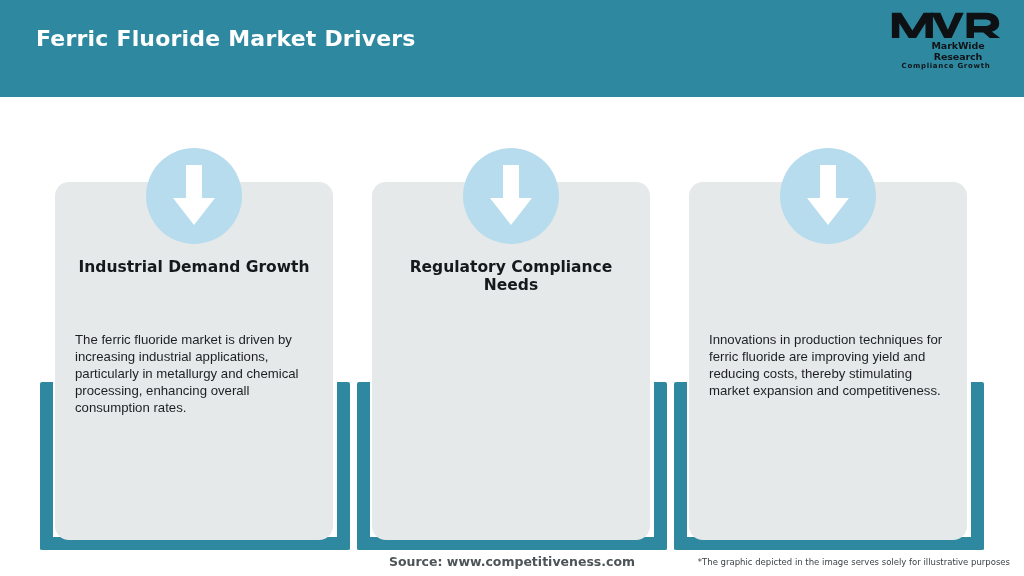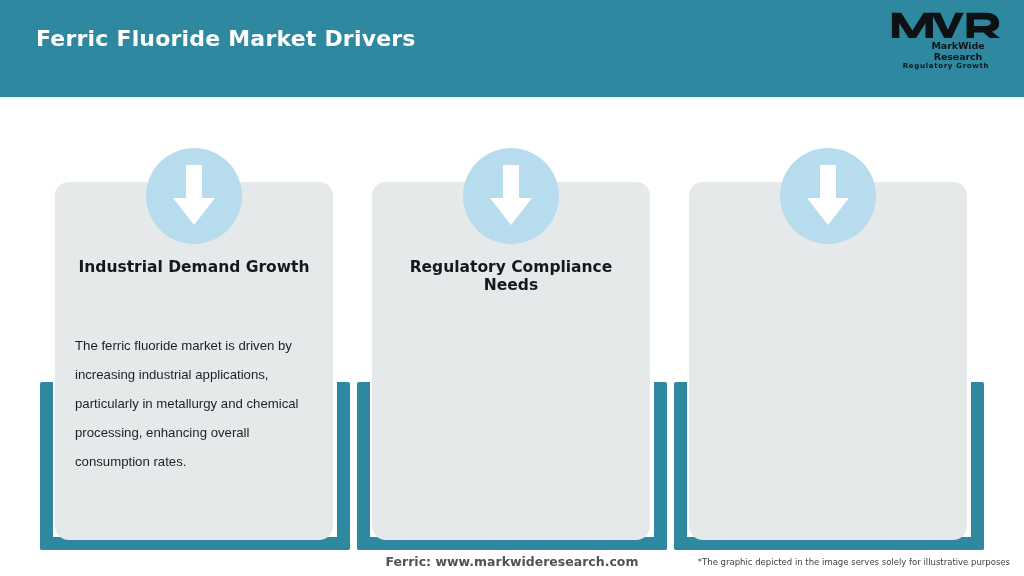--- a/index.html
+++ b/index.html
@@ -134,21 +134,21 @@
     font-weight: bold;
     color: #15191c;
     font-family: "DejaVu Sans", sans-serif;
   }
   .card-body {
     position: absolute;
     left: 20px;
     top: 149px;
     width: 244px;
     font-size: 13.2px;
-    line-height: 29px;
+    line-height: 17px;
     color: #1d2023;
     font-family: "Liberation Sans", sans-serif;
   }
 
   
   #source-note {
     position: absolute;
     left: 0;
     top: 554px;
     width: 1024px;
@@ -173,21 +173,21 @@
 <div id="header-bar"></div>
 <div id="page-title">Ferric Fluoride Market Drivers</div>
 
 <div id="brand-logo">
   <svg id="logo-mark" viewBox="0 0 120 32">
     <path d="M2 30 L2 3 L12 3 L24 22 L36 3 L46 3 L46 30 L38 30 L38 14 L28 30 L20 30 L10 14 L10 30 Z" fill="#0d1114"></path>
     <path d="M44 3 L54 3 L62 21 L70 3 L79 3 L66 30 L58 30 Z" fill="#0d1114"></path>
     <path d="M82 30 L82 3 L103 3 C112 3 117 8 117 14 C117 19 114 22 109 23 L118 30 L107 30 L100 24 L90 24 L90 30 Z M90 10 L90 17 L102 17 C105 17 108 16 108 13.5 C108 11 105 10 102 10 Z" fill="#0d1114"></path>
   </svg>
   <span id="logo-name">MarkWide Research</span>
-  <span id="logo-tagline">Regulatory Growth</span>
+  <span id="logo-tagline">Compliance Growth</span>
 </div>
 
 <div class="driver-group" id="driver-group-0">
   <div class="bracket"></div>
   <div class="card">
     <div class="card-title">Industrial Demand Growth</div>
     <div class="card-body">The ferric fluoride market is driven by increasing industrial applications, particularly in metallurgy and chemical processing, enhancing overall consumption rates.</div>
   </div>
   <div class="icon-circle">
     <svg width="44" height="62" viewBox="0 0 44 62">
@@ -204,22 +204,23 @@
   <div class="icon-circle">
     <svg width="44" height="62" viewBox="0 0 44 62">
       <path d="M14 0 L30 0 L30 33 L43 33 L22 60 L1 33 L14 33 Z" fill="#ffffff"></path>
     </svg>
   </div>
 </div>
 
 <div class="driver-group" id="driver-group-2">
   <div class="bracket"></div>
   <div class="card">
+    <div class="card-body">Innovations in production techniques for ferric fluoride are improving yield and reducing costs, thereby stimulating market expansion and competitiveness.</div>
   </div>
   <div class="icon-circle">
     <svg width="44" height="62" viewBox="0 0 44 62">
       <path d="M14 0 L30 0 L30 33 L43 33 L22 60 L1 33 L14 33 Z" fill="#ffffff"></path>
     </svg>
   </div>
 </div>
 
-<div id="source-note">Ferric: www.markwideresearch.com</div>
+<div id="source-note">Source: www.competitiveness.com</div>
 <div id="disclaimer-note">*The graphic depicted in the image serves solely for illustrative purposes</div>
 
 </body></html>

